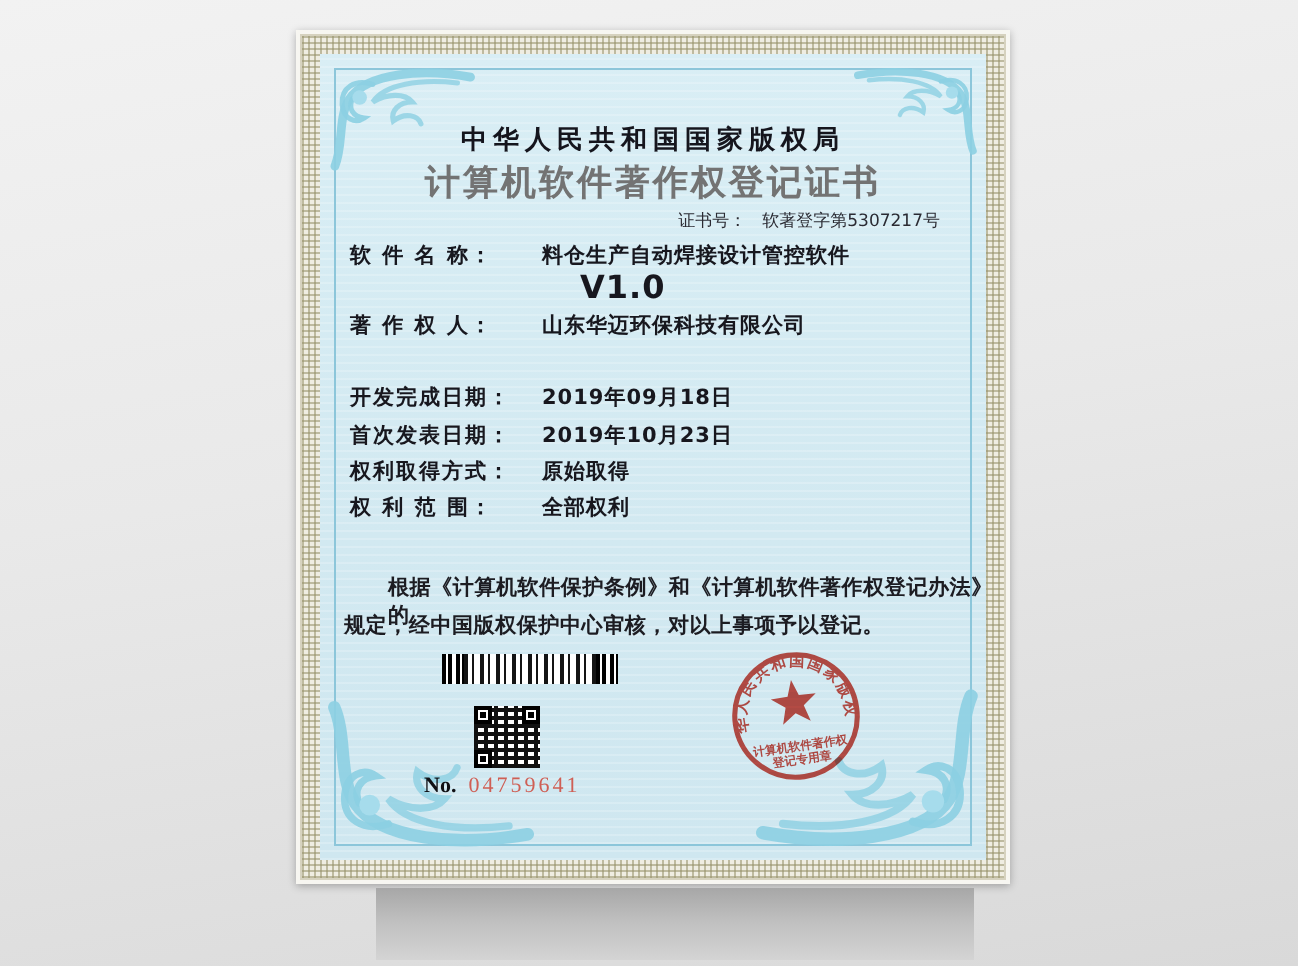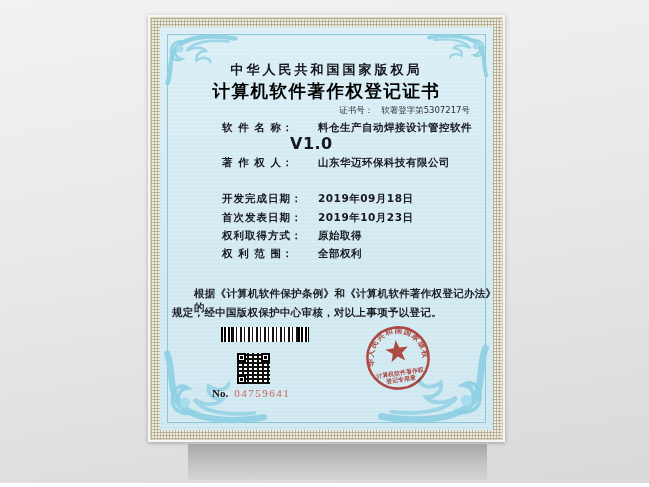--- a/index.html
+++ b/index.html
@@ -41,27 +41,27 @@
   .fl-bl{left:15px;bottom:15px;width:104px;height:78px;transform:scaleY(-1);}
   .fl-br{right:15px;bottom:15px;width:112px;height:84px;transform:scale(-1,-1);}
   
   .authority{
     position:absolute;top:46px;left:0;width:100%;text-align:center;
     font-size:13px;font-weight:700;letter-spacing:3px;color:#15151d;
   }
   .main-title{
     position:absolute;top:64px;left:0;width:100%;text-align:center;
     font-family:"DejaVu Serif","Liberation Serif",serif;
-    font-size:17.5px;font-weight:700;letter-spacing:1.5px;color:#000000;
+    font-size:17.5px;font-weight:700;letter-spacing:1.5px;color:#737373;
   }
   .certno{
     position:absolute;top:90px;right:35px;font-size:8.5px;font-weight:400;color:#2b2b33;
   }
   .certno .gap{display:inline-block;width:8px;}
-  .row{position:absolute;left:27px;display:flex;align-items:flex-start;margin-left:47px;}
+  .row{position:absolute;left:27px;display:flex;align-items:flex-start;}
   .flabel{
     display:inline-block;width:96px;font-size:10.5px;font-weight:700;color:#17171e;
     letter-spacing:1px;white-space:pre;
   }
   .fvalue{
     font-size:10.5px;font-weight:700;color:#17171e;letter-spacing:.5px;white-space:pre;
   }
   .r0{top:106px}.r1{top:141px}.r2{top:177px}.r3{top:196px}.r4{top:214px}.r5{top:232px}.r6{top:251px}
   .version{position:absolute;left:142px;top:119px;font-size:16px;font-weight:700;color:#17171e;letter-spacing:.5px;}
   .stmt{position:absolute;font-size:10.5px;font-weight:600;color:#1c1c22;letter-spacing:.3px;}

